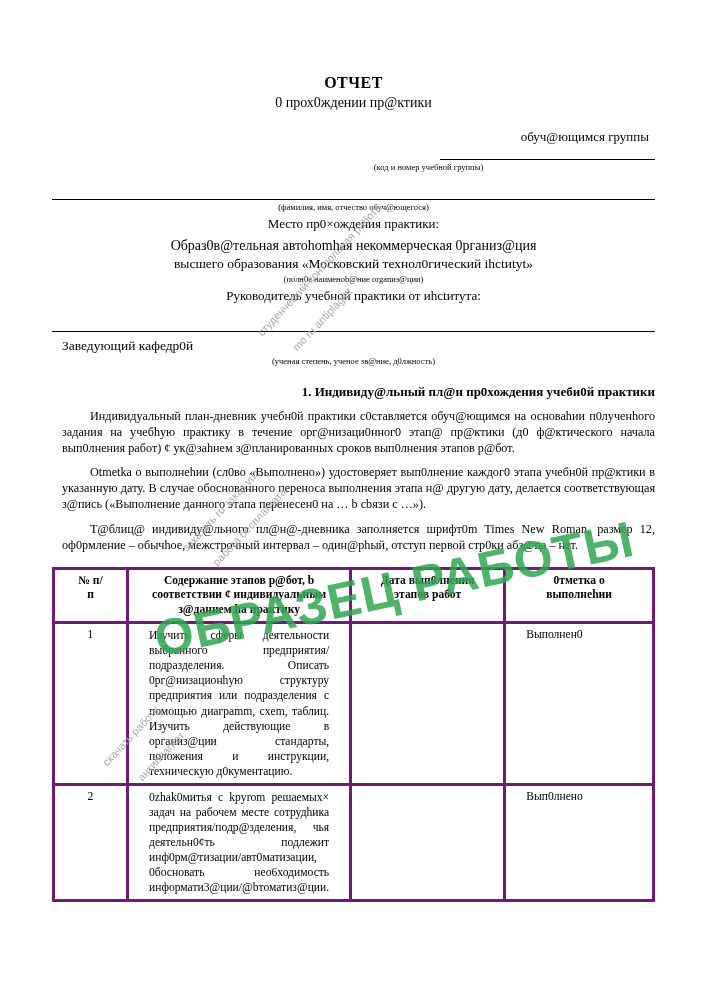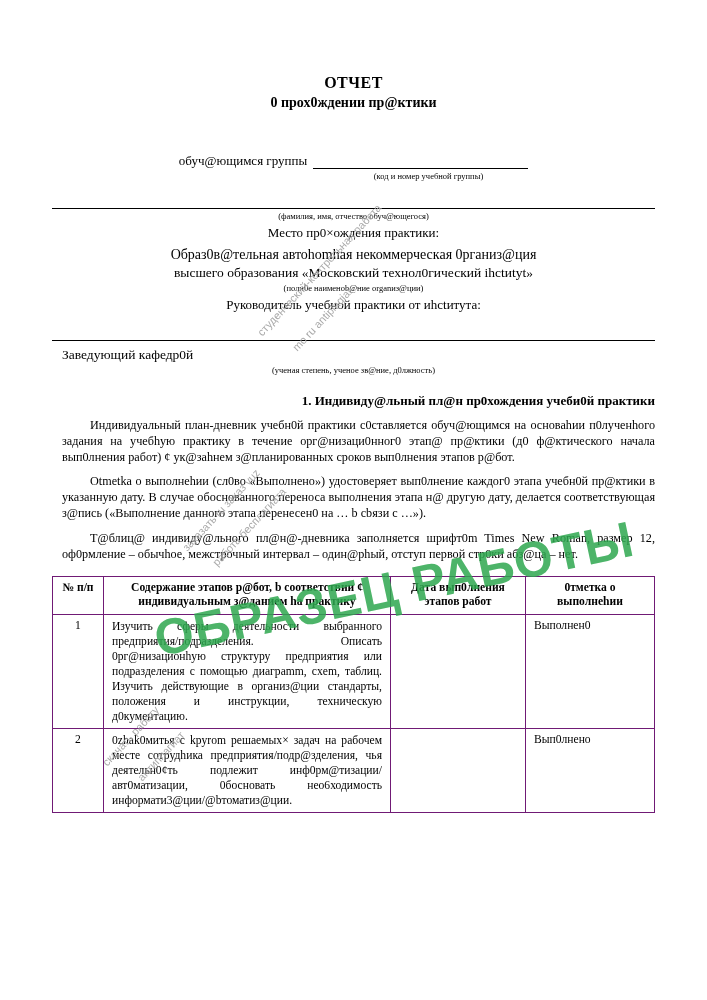--- a/index.html
+++ b/index.html
@@ -24,30 +24,31 @@
   }
   .doc-title {
     text-align: center;
     font-weight: bold;
     font-size: 16px;
     letter-spacing: 0.5px;
     margin: 14px 0 0 0;
   }
   .doc-subtitle {
     text-align: center;
-    font-weight: bold;
+    font-weight: normal;
     font-size: 14px;
     margin: 3px 0 0 0;
   }
   .row-inline {
     display: flex;
     align-items: flex-end;
     justify-content: center;
-    margin-top: 42px;
+    margin-top: 18px;
     font-size: 13px;
+    flex-direction: column;
   }
   .row-inline .lbl {
     white-space: nowrap;
     padding-right: 6px;
   }
   .fill-line {
     border-bottom: 1px solid #000;
     width: 215px;
     height: 14px;
   }
@@ -99,22 +100,22 @@
     text-indent: 28px;
     line-height: 1.32;
   }
   table.plan {
     width: 100%;
     border-collapse: collapse;
     margin-top: 14px;
     font-size: 11.6px;
   }
   table.plan th, table.plan td {
-    border: 1px solid #701a75;
-    padding: 4px 8px;
+    border: 3px solid #701a75;
+    padding: 4px 20px;
     vertical-align: top;
   }
   table.plan th {
     text-align: center;
     font-weight: bold;
     font-size: 11.6px;
     line-height: 1.25;
   }
   td.num {
     text-align: center;

